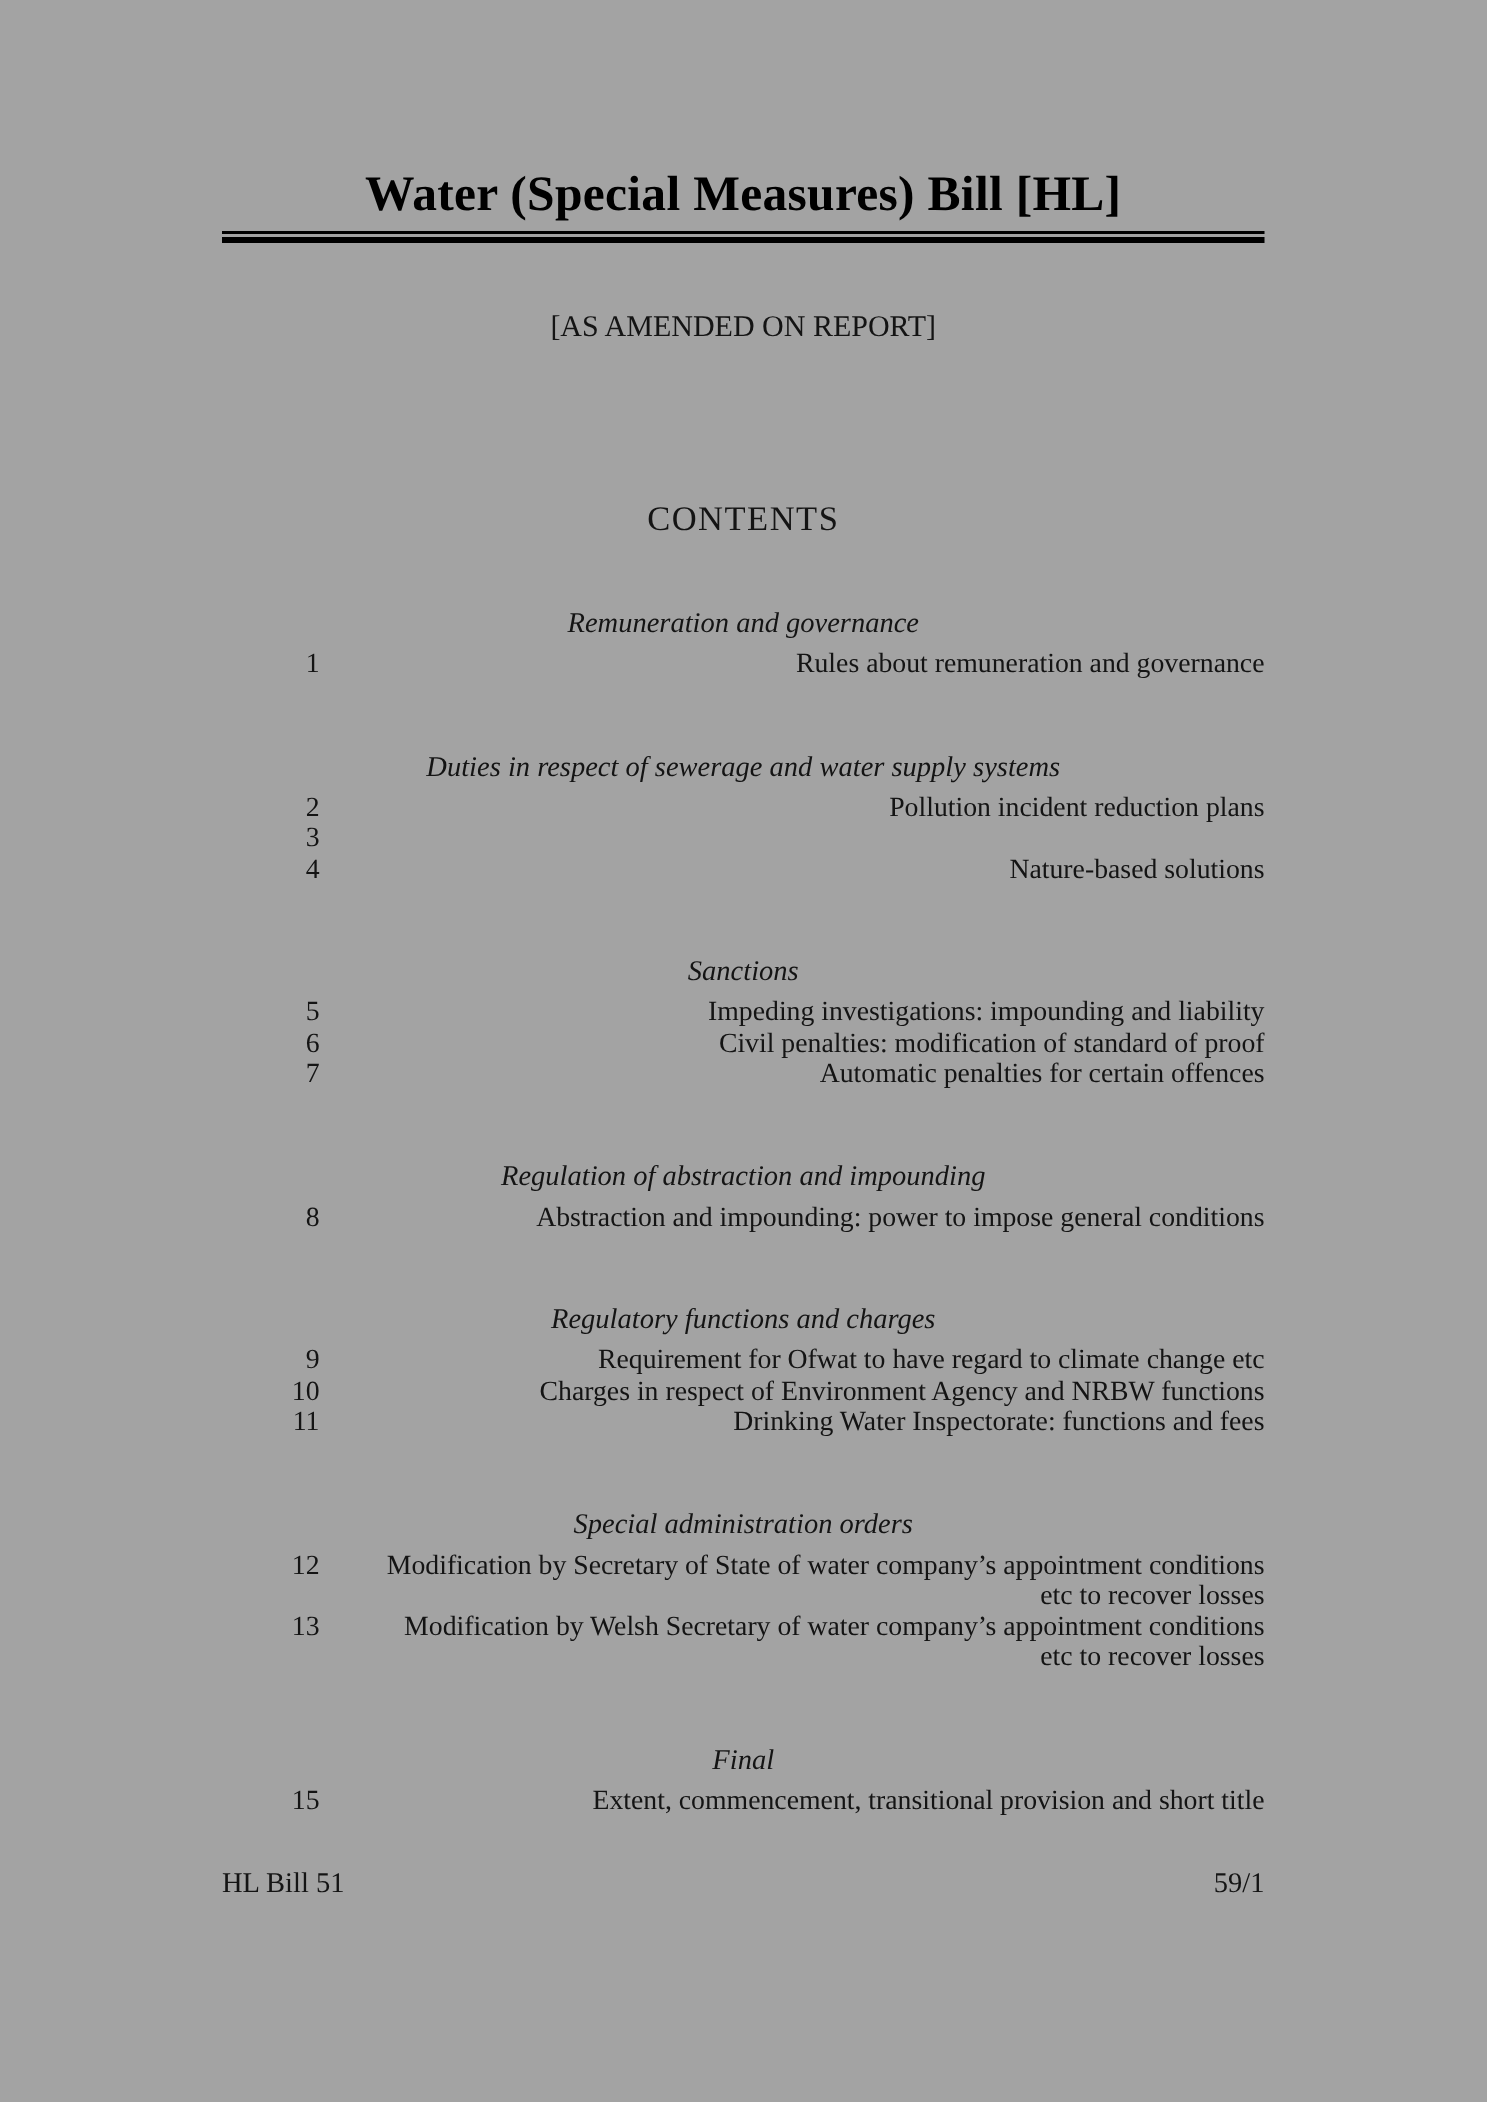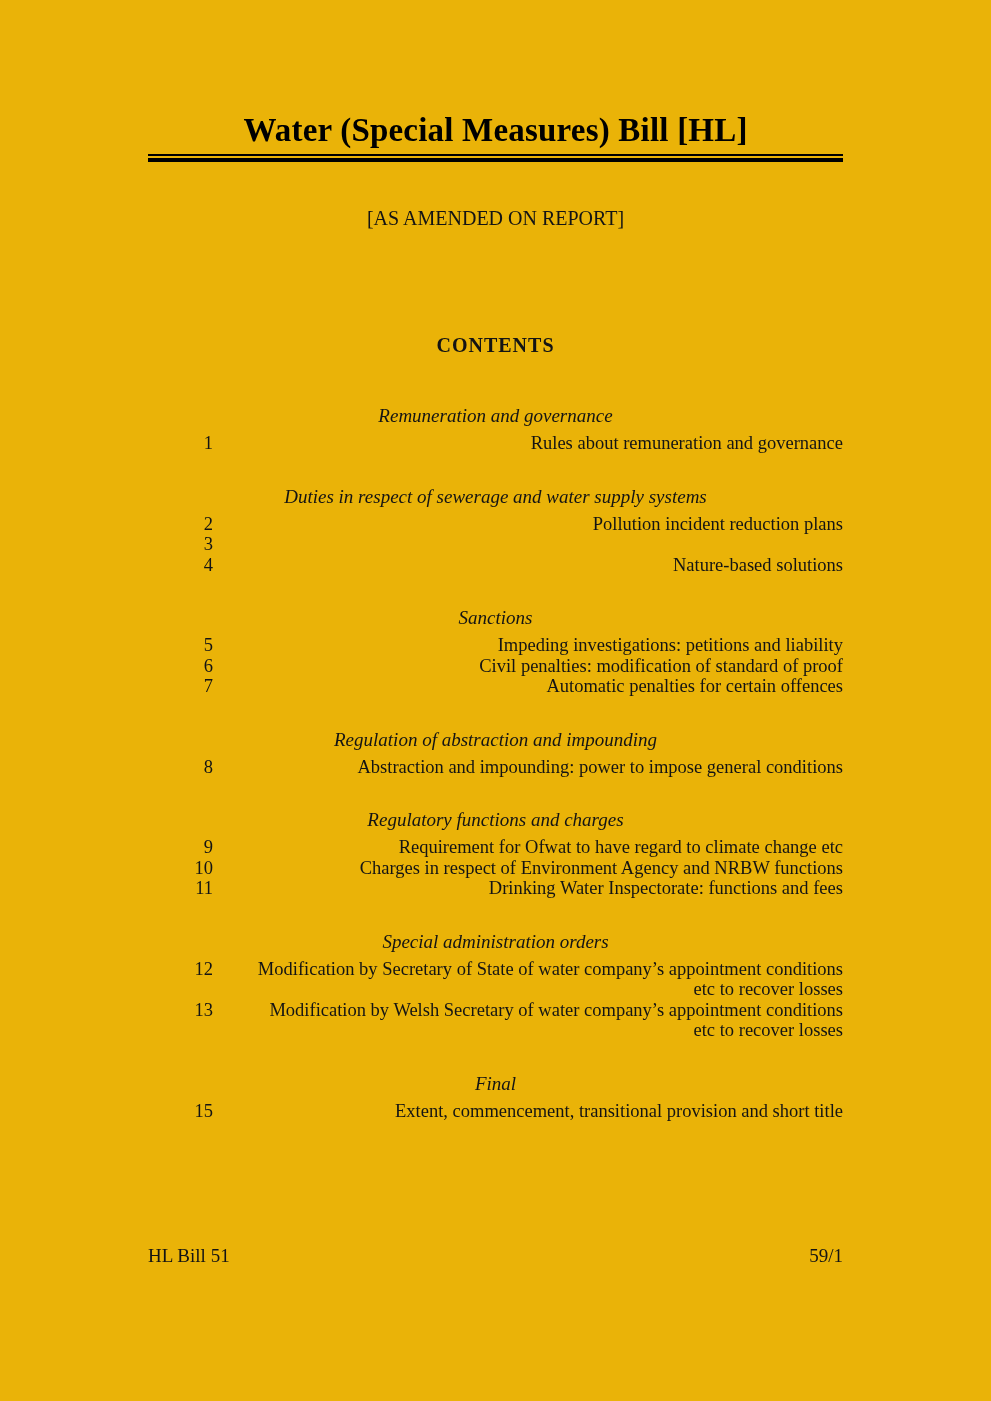--- a/index.html
+++ b/index.html
@@ -1,20 +1,20 @@
 <!DOCTYPE html>
 <html><head>
 <meta charset="utf-8">
 <style>
   html, body { margin: 0; padding: 0; background: #ffffff; }
   .page {
     position: relative;
     width: 991px;
     height: 1401px;
-    background: #eab308;
+    background: #a3a3a3;
     color: #141414;
     font-family: "Liberation Serif", "DejaVu Serif", serif;
     overflow: hidden;
     margin: 0 auto;
   }
   .content { padding: 0 148px; }
   .title {
     margin-top: 110px;
     text-align: center;
     font-size: 33px;
@@ -31,27 +31,26 @@
   }
   .subtitle {
     margin-top: 44px;
     text-align: center;
     font-size: 20px;
     line-height: 24px;
   }
   .contents-heading {
     margin-top: 103px;
     text-align: center;
-    font-size: 20px;
+    font-size: 23px;
     line-height: 25px;
     letter-spacing: 1px;
-    font-weight: bold;
   }
   .section-heading {
-    margin-top: 31px;
+    margin-top: 46px;
     text-align: center;
     font-style: italic;
     font-size: 19px;
     line-height: 23px;
   }
   .toc-section:first-child .section-heading { margin-top: 46px; }
   .items { margin-top: 6px; }
   .item-row {
     display: flex;
     align-items: flex-start;
@@ -125,21 +124,21 @@
               </div>
             </div>
           </div>
         </div>
         <div class="toc-section">
           <div class="section-heading">Sanctions</div>
           <div class="items">
             <div class="item-row">
               <div class="item-num">5</div>
               <div class="item-text">
-                <div class="item-line">Impeding investigations: petitions and liability</div>
+                <div class="item-line">Impeding investigations: impounding and liability</div>
               </div>
             </div>
             <div class="item-row">
               <div class="item-num">6</div>
               <div class="item-text">
                 <div class="item-line">Civil penalties: modification of standard of proof</div>
               </div>
             </div>
             <div class="item-row">
               <div class="item-num">7</div>

